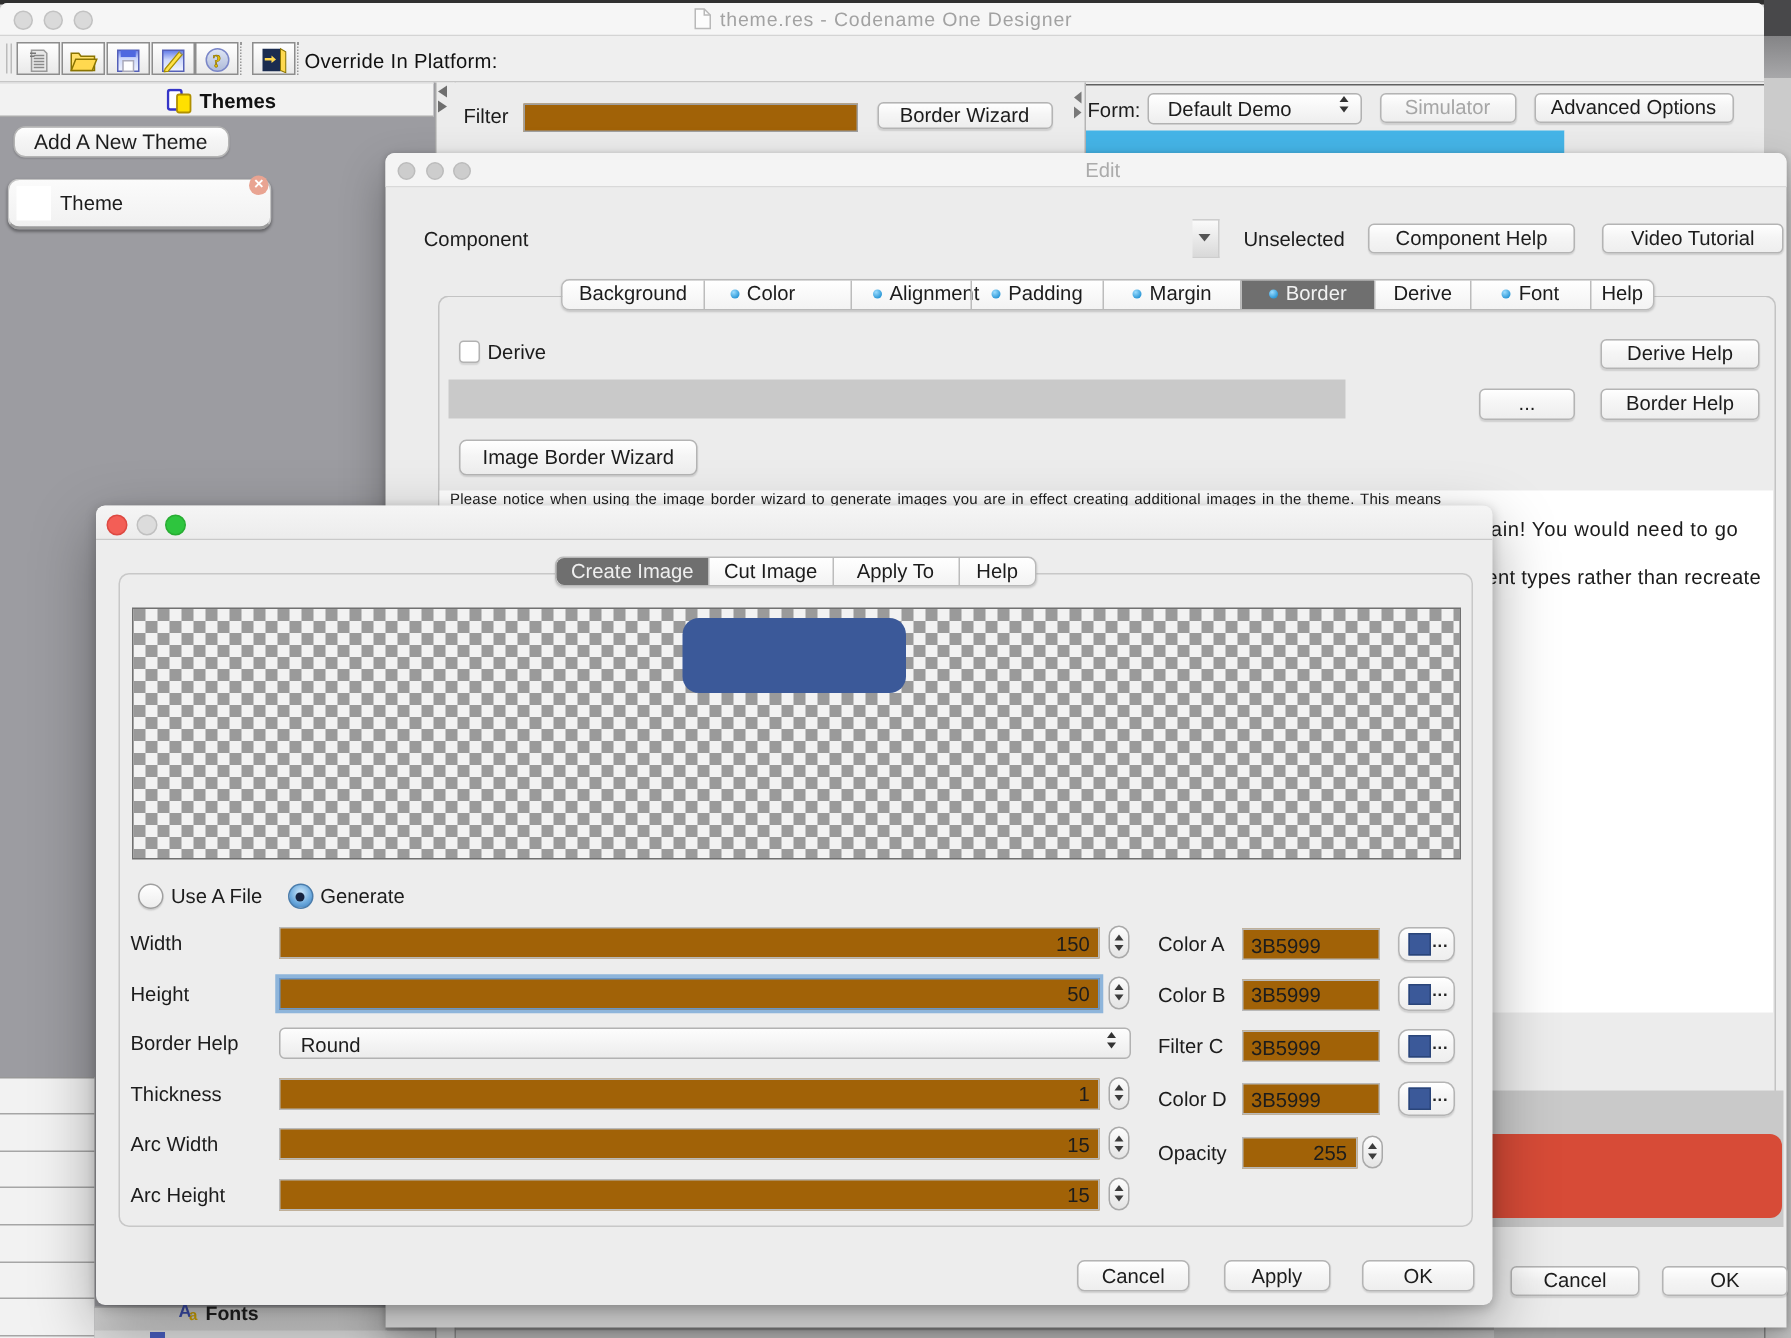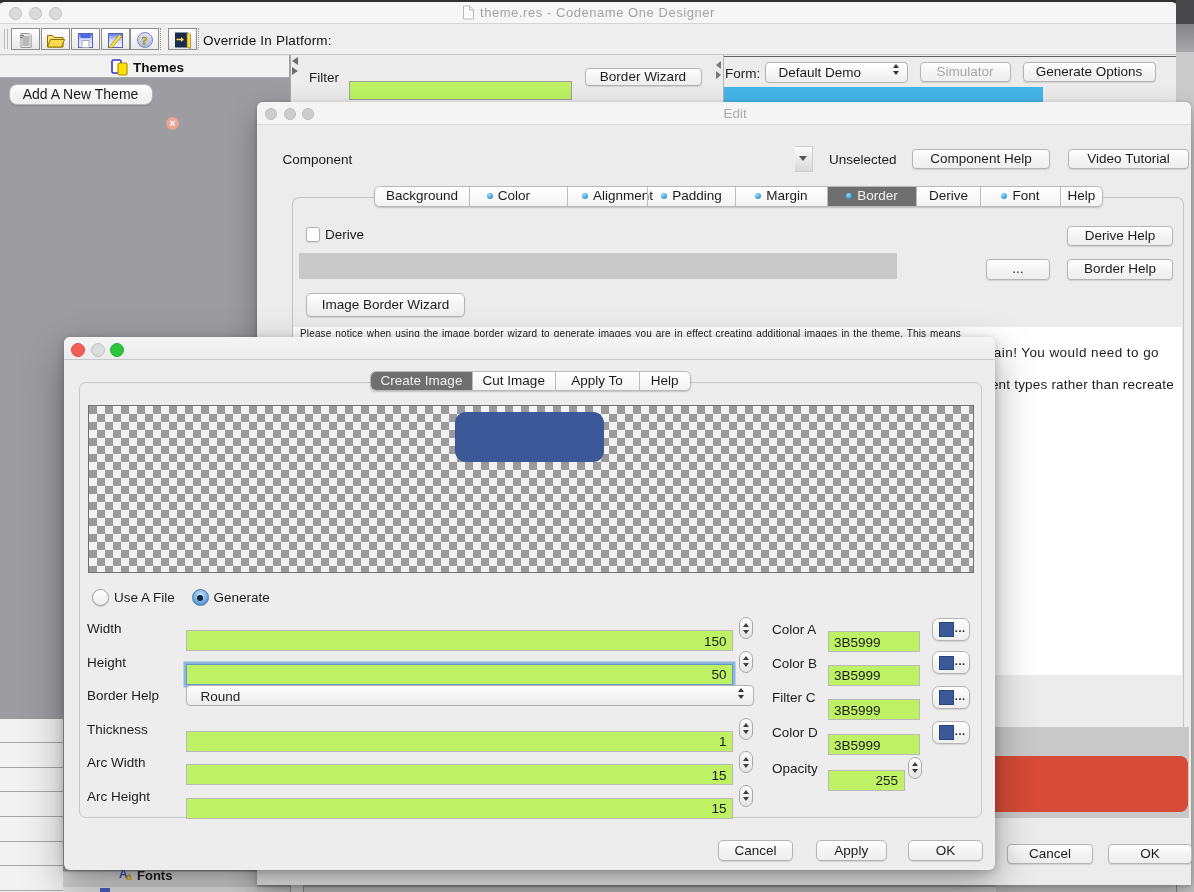--- a/index.html
+++ b/index.html
@@ -1,21 +1,21 @@
 <!DOCTYPE html>
 <html><head><meta charset="utf-8">
 <style>
 html,body{margin:0;padding:0;}
 body{width:1194px;height:892px;overflow:hidden;position:relative;background:#cbcbcb;
   font-family:"Liberation Sans",sans-serif;font-size:13px;color:#1c1c1c;}
 .abs{position:absolute;}
 .btn{position:absolute;background:linear-gradient(#ffffff,#f5f5f5 45%,#eeeeee);border:1px solid #b4b4b4;
   border-radius:4px;box-shadow:0 1px 1px rgba(0,0,0,0.12);text-align:center;color:#1c1c1c;}
 .light{position:absolute;border-radius:50%;}
-.fld{position:absolute;background:#bef264;border:1px solid #b9b9b9;margin-top:12px;}
+.fld{position:absolute;background:#a16207;border:1px solid #b9b9b9;}
 .spin{position:absolute;width:12px;height:20px;background:linear-gradient(#fdfdfd,#efefef 55%,#e4e4e4);
   border:1px solid #a9a9a9;border-radius:7px;}
 .spin .up{position:absolute;left:3px;top:4.5px;width:0;height:0;border-left:3px solid transparent;border-right:3px solid transparent;border-bottom:4px solid #3c3c3c;}
 .spin .dn{position:absolute;left:3px;bottom:4.5px;width:0;height:0;border-left:3px solid transparent;border-right:3px solid transparent;border-top:4px solid #3c3c3c;}
 .dot{display:inline-block;width:6px;height:6px;border-radius:50%;background:radial-gradient(circle at 35% 30%,#9adcff,#2f9ad8 70%);vertical-align:1px;margin-right:5px;}
 .tbb{position:absolute;top:26px;width:27px;height:20px;background:linear-gradient(#ffffff,#e9e9e9);border:1px solid #8d8d8d;text-align:center;line-height:20px;}
 .tbb svg{vertical-align:middle;margin-top:1px;}
 .tabseg{position:absolute;top:0;height:100%;box-sizing:border-box;text-align:center;border-left:1px solid #bcbcbc;}
 .tabrow{position:absolute;background:linear-gradient(#ffffff,#f3f3f3);border:1px solid #b9b9b9;border-radius:5.5px;box-shadow:0 1px 1.5px rgba(0,0,0,.18);font-size:13.5px;}
 </style></head>
@@ -100,20 +100,24 @@
     <div class="abs" style="left:111px;top:3px;width:18px;height:18px;">
       <svg width="18" height="18" viewBox="0 0 18 18">
           <rect x="1" y="1" width="9" height="13" rx="1.5" fill="#fff" stroke="#3535c8" stroke-width="1.6"></rect>
           <rect x="7" y="4" width="9" height="12" rx="1.5" fill="#ffe000" stroke="#b09000" stroke-width="1.2"></rect>
         </svg></div>
     <div class="abs" style="left:133px;top:4px;font-weight:bold;font-size:13.5px;color:#111;">Themes</div>
   </div>
 
   <div class="btn" style="left:8.5px;top:82px;width:142px;height:19px;border-radius:8px;font-size:14px;line-height:19px;">Add A New Theme</div>
 
+  <div class="abs" style="left:5px;top:116.5px;width:174px;height:31px;background:linear-gradient(#fbfbfb,#f1f1f1);border:1px solid #c4c4c4;border-bottom:2px solid #9a9a9a;border-radius:8px;box-shadow:0 1.5px 2px rgba(0,0,0,.35);">
+    <div class="abs" style="left:5px;top:4px;width:23px;height:23px;background:#fff;"></div>
+    <div class="abs" style="left:34px;top:8px;font-size:13.5px;">Theme</div>
+  </div>
   <div class="abs" style="left:166px;top:115px;width:13px;height:13px;border-radius:50%;background:#e9a492;color:#fff;font-size:11px;font-weight:bold;line-height:13px;text-align:center;">×</div>
 
   <div class="abs" style="left:0;top:715.5px;width:62.5px;height:176.5px;background:#f2f2f2;border-top:1px solid #999;"></div>
   <div class="abs" style="left:0;top:740.2px;width:62.5px;height:1px;background:#a6a6a6;"></div>
   <div class="abs" style="left:0;top:764.8px;width:62.5px;height:1px;background:#a6a6a6;"></div>
   <div class="abs" style="left:0;top:789.4px;width:62.5px;height:1px;background:#a6a6a6;"></div>
   <div class="abs" style="left:0;top:814px;width:62.5px;height:1px;background:#a6a6a6;"></div>
   <div class="abs" style="left:0;top:838.6px;width:62.5px;height:1px;background:#a6a6a6;"></div>
   <div class="abs" style="left:0;top:863.2px;width:62.5px;height:1px;background:#a6a6a6;"></div>
   <div class="abs" style="left:0;top:887.8px;width:62.5px;height:1px;background:#a6a6a6;"></div>
@@ -145,21 +149,21 @@
   <div class="abs" style="left:715.5px;top:69px;width:0;height:0;border-top:4px solid transparent;border-bottom:4px solid transparent;border-left:5.5px solid #787878;"></div>
   <div class="abs" style="left:725px;top:64px;font-size:13.5px;">Form:</div>
   <div class="abs" style="left:764.5px;top:60px;width:141px;height:19px;background:linear-gradient(#ffffff,#eeeeee);border:1px solid #b2b2b2;border-radius:4px;">
     <span style="position:absolute;left:13px;top:1.5px;font-size:13.5px;">Default Demo</span>
     <span style="position:absolute;right:8px;top:1px;">
         <span style="display:block;width:0;height:0;border-left:3.5px solid transparent;border-right:3.5px solid transparent;border-bottom:4.5px solid #333;margin-bottom:2.5px;"></span>
         <span style="display:block;width:0;height:0;border-left:3.5px solid transparent;border-right:3.5px solid transparent;border-top:4.5px solid #333;"></span>
       </span>
   </div>
   <div class="btn" style="left:919.5px;top:60px;width:89px;height:17.5px;line-height:17.5px;font-size:13.5px;color:#a6a6a6;">Simulator</div>
-  <div class="btn" style="left:1022.5px;top:60px;width:131px;height:17.5px;line-height:17.5px;font-size:13.5px;">Generate Options</div>
+  <div class="btn" style="left:1022.5px;top:60px;width:131px;height:17.5px;line-height:17.5px;font-size:13.5px;">Advanced Options</div>
 
   <div class="abs" style="left:724px;top:84.5px;width:319px;height:17px;background:#45b5e8;"></div>
   <div class="abs" style="left:1043px;top:84.5px;width:133px;height:17px;background:#ebebeb;"></div>
 </div>
 
 <div class="abs" style="left:996px;top:884.5px;width:180px;height:7.5px;background:#cbcbcb;"></div>
 <div class="abs" style="left:1175.5px;top:884px;width:1px;height:8px;background:#8a8a8a;"></div>
 
 <div class="abs" id="editwin" style="left:256.5px;top:101.5px;width:934.5px;height:783px;background:#ececec;border-radius:6px 6px 0 0;box-shadow:0 14px 30px rgba(0,0,0,.30), 0 1px 4px rgba(0,0,0,.22);">
   <div class="abs" style="left:0;top:0;width:934.5px;height:22px;background:#f4f4f4;border-bottom:1px solid #d9d9d9;border-radius:6px 6px 0 0;"></div>

